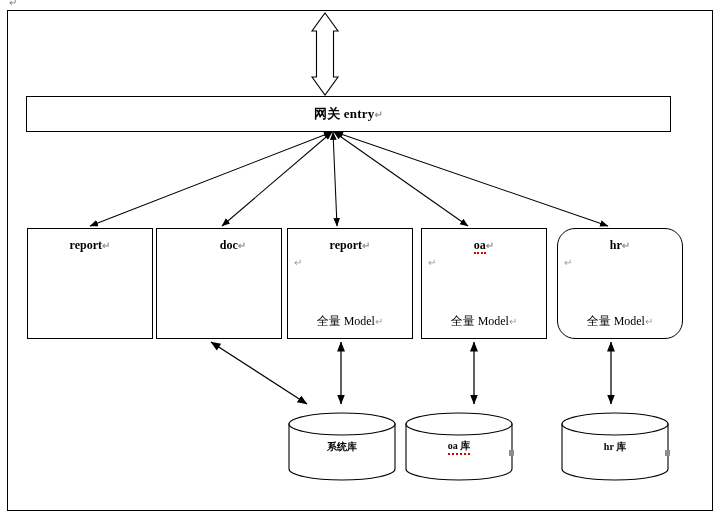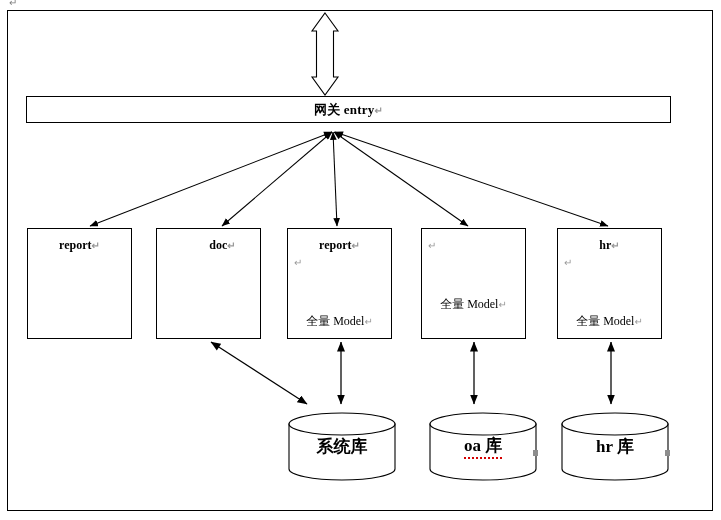--- a/index.html
+++ b/index.html
@@ -50,44 +50,44 @@
   .node-box {
     position: absolute;
     border: 1px solid #000000;
     background: #ffffff;
     box-sizing: border-box;
   }
   #gateway-box {
     left: 26px;
     top: 96px;
     width: 645px;
-    height: 27px;
+    height: 36px;
     display: flex;
     align-items: center;
     justify-content: center;
   }
   .gw-label {
     font-size: 13px;
     font-weight: bold;
     color: #000000;
     white-space: nowrap;
     letter-spacing: 0.2px;
   }
   .service-box {
-    width: 105px;
+    width: 126px;
     height: 111px;
     top: 228px;
     padding-top: 8px;
     text-align: center;
   }
   #service-report { left: 27px; }
   #service-doc    { left: 156px; padding-left: 28px; }
   #service-portal { left: 287px; }
   #service-oa     { left: 421px; }
-  #service-hr     { left: 557px; }
+  #service-hr     { left: 557px; border-radius: 18px; }
 
   .svc-title {
     font-size: 12px;
     font-weight: bold;
     color: #000000;
     line-height: 17px;
     white-space: nowrap;
   }
   .svc-blank {
     height: 17px;
@@ -115,33 +115,33 @@
     border-bottom: 2px dotted #d40000;
     padding-bottom: 0px;
   }
   
   .db-cyl {
     position: absolute;
     width: 108px;
     height: 69px;
   }
   #db-system { left: 288px; top: 412px; }
-  #db-oa     { left: 429px; top: 412px; }
+  #db-oa     { left: 405px; top: 412px; }
   #db-hr     { left: 561px; top: 412px; text-align: right; }
   .db-cyl svg { display: block; }
   .db-label {
     position: absolute;
     left: 0;
     top: 0;
     width: 108px;
     height: 69px;
     display: flex;
     align-items: center;
     justify-content: center;
-    font-size: 17px;
+    font-size: 10px;
     font-weight: bold;
     color: #000000;
     white-space: nowrap;
   }
   .tiny-marker {
     position: absolute;
     width: 5px;
     height: 6px;
     background: #8d8d8d;
   }
@@ -198,20 +198,21 @@
     <div class="svc-title"><span>doc</span><span class="pilcrow">↵</span></div>
   </div>
 
   <div class="node-box service-box" id="service-portal">
     <div class="svc-title"><span>report</span><span class="pilcrow">↵</span></div>
     <div class="svc-blank"><span class="pilcrow">↵</span></div>
     <div class="svc-sub"><span>全量 Model</span><span class="pilcrow">↵</span></div>
   </div>
 
   <div class="node-box service-box" id="service-oa">
+    <div class="svc-title"><span class="misspelled">oa</span><span class="pilcrow">↵</span></div>
     <div class="svc-blank"><span class="pilcrow">↵</span></div>
     <div class="svc-sub"><span>全量 Model</span><span class="pilcrow">↵</span></div>
   </div>
 
   <div class="node-box service-box" id="service-hr">
     <div class="svc-title"><span>hr</span><span class="pilcrow">↵</span></div>
     <div class="svc-blank"><span class="pilcrow">↵</span></div>
     <div class="svc-sub"><span>全量 Model</span><span class="pilcrow">↵</span></div>
   </div>
 

